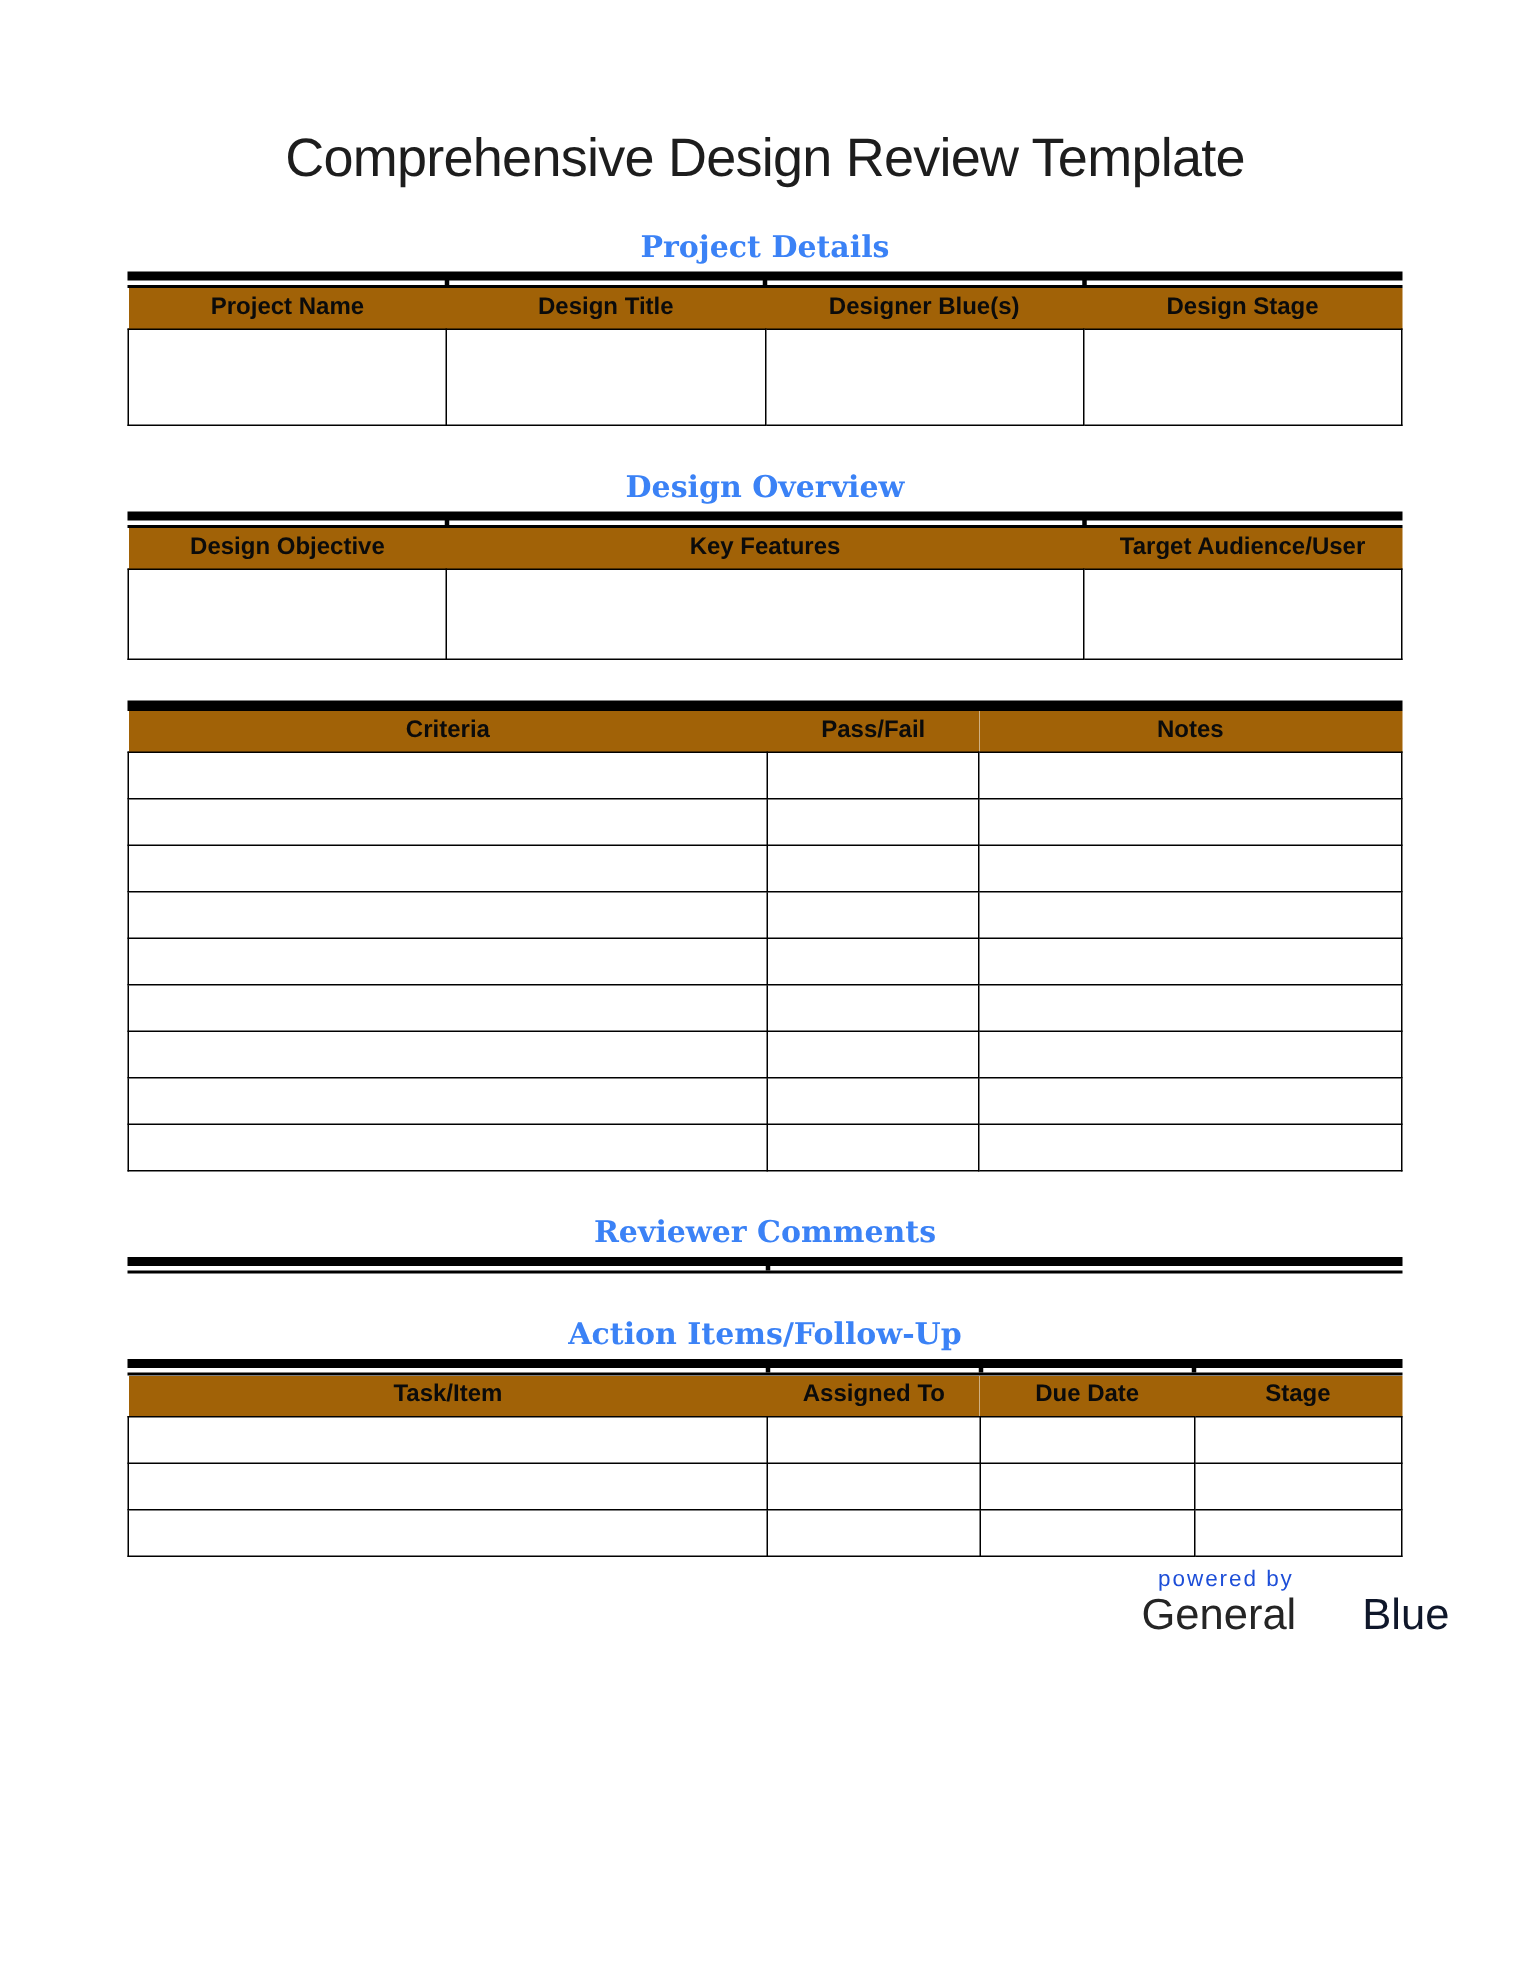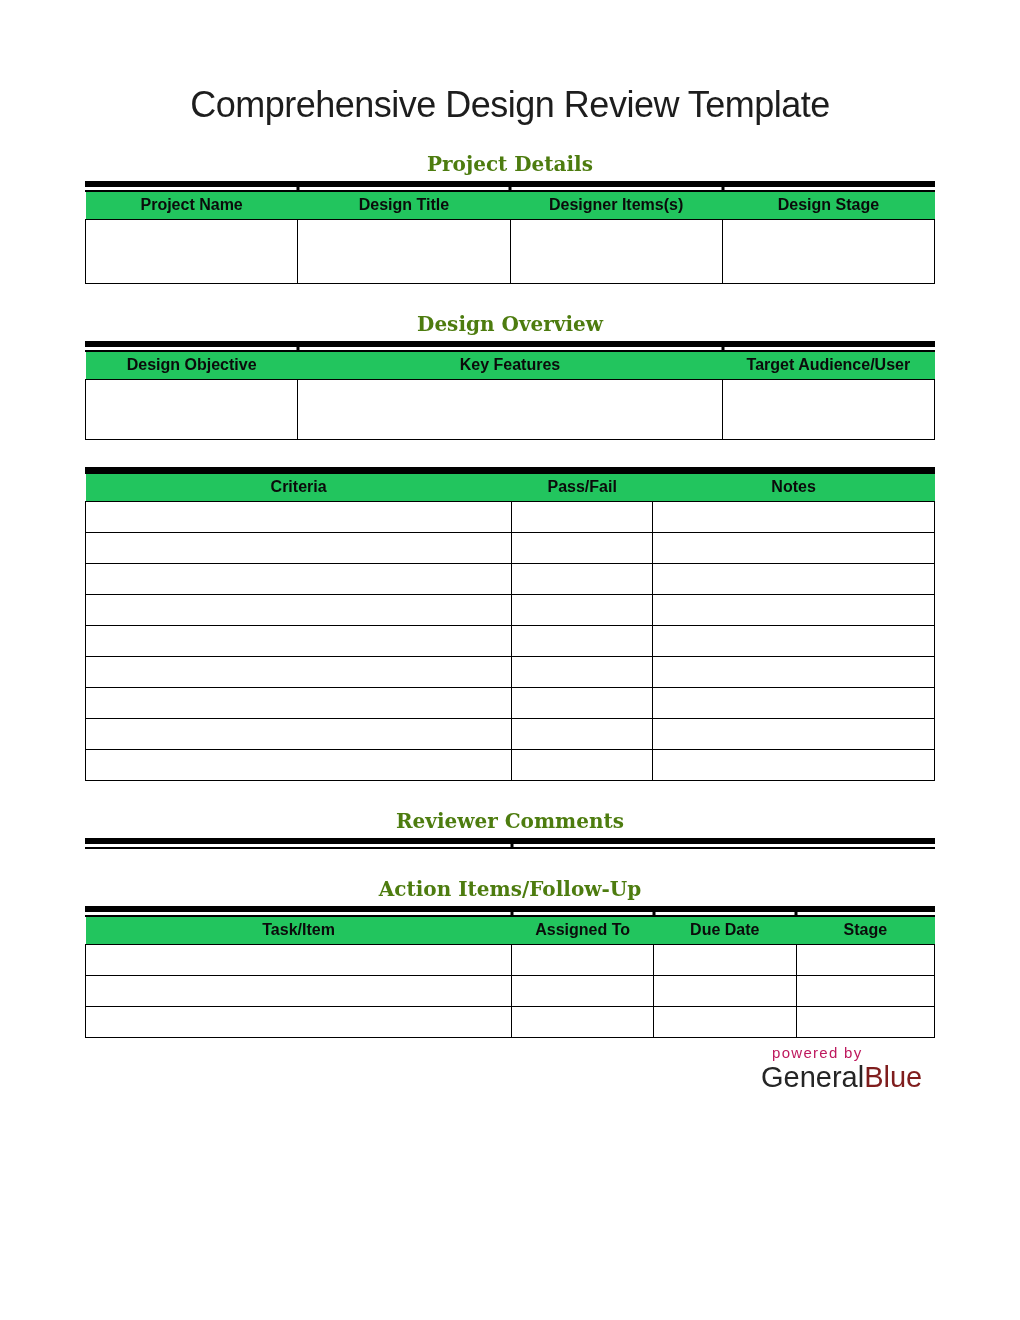--- a/index.html
+++ b/index.html
@@ -11,52 +11,52 @@
 
   .doc-title{
     margin:0 0 26px 0;text-align:center;
     font-size:36px;font-weight:400;letter-spacing:-0.5px;color:#1d1d1d;
     font-family:"Liberation Sans",sans-serif;
   }
 
   .sec-heading{
     margin:0 0 5px 0;text-align:center;
     font-family:"DejaVu Serif","Liberation Serif",serif;
-    font-weight:700;font-size:20px;color:#4d7c0f;
+    font-weight:700;font-size:20px;color:#3b82f6;
   }
   .bar{height:6px;background:#000;}
   .bar.solo{height:7px;}
   .thinline{height:2px;background:#000;margin-top:3px;position:relative;}
   .tick{position:absolute;top:-4px;width:3px;height:4px;background:#000;transform:translateX(-50%);}
 
   table.tbl{width:100%;border-collapse:collapse;table-layout:fixed;}
   table.tbl th{
-    border:none;background:#22c55e;text-align:center;
+    border:none;background:#a16207;text-align:center;
     font-size:16px;font-weight:700;padding:4px 2px 5px 2px;color:#0b0b0b;
     overflow:hidden;white-space:nowrap;
   }
   table.tbl.lbl-left th{text-align:left;padding-left:9px;}
   table.tbl td{border:1.5px solid #000;background:#fff;}
 
   tr.row-tall td{height:61px;}
   tr.row-med td{height:57px;}
   tr.row-slim td{height:27px;}
   tr.empty-row td{height:28px;}
 
   .sec-review-info{margin-top:33px;}
   .sec-design-overview{margin-top:28px;}
   .sec-review-checklist{margin-top:27px;}
   .sec-reviewer-comments{margin-top:28px;}
   .sec-action-items{margin-top:28px;}
 
   .brand{margin-top:6px;width:170px;margin-left:auto;margin-right:4px;}
-  .powered{color:#be185d;font-size:15px;letter-spacing:1.3px;padding-left:11px;line-height:1.2;}
+  .powered{color:#1d4ed8;font-size:15px;letter-spacing:1.3px;padding-left:11px;line-height:1.2;}
   .logo{font-size:29px;line-height:1.1;white-space:nowrap;}
   .logo .g{color:#252525;}
-  .logo .b{color:#7f1d1d;}
+  .logo .b{color:#0f172a;padding-left:44px;}
 </style>
 </head>
 <body>
 
 <div class="page">
 
   <h1 class="doc-title">Comprehensive Design Review Template</h1>
 
   <section class="sec-project-details">
     <h2 class="sec-heading">Project Details</h2>
@@ -70,21 +70,21 @@
       <colgroup>
           <col style="width:25%">
           <col style="width:25%">
           <col style="width:25%">
           <col style="width:25%">
         </colgroup>
       <thead>
         <tr>
           <th>Project Name</th>
           <th>Design Title</th>
-          <th>Designer Items(s)</th>
+          <th>Designer Blue(s)</th>
           <th>Design Stage</th>
         </tr>
       </thead>
       <tbody>
         <tr class="row-tall">
           <td></td>
           <td></td>
           <td></td>
           <td></td>
         </tr>

